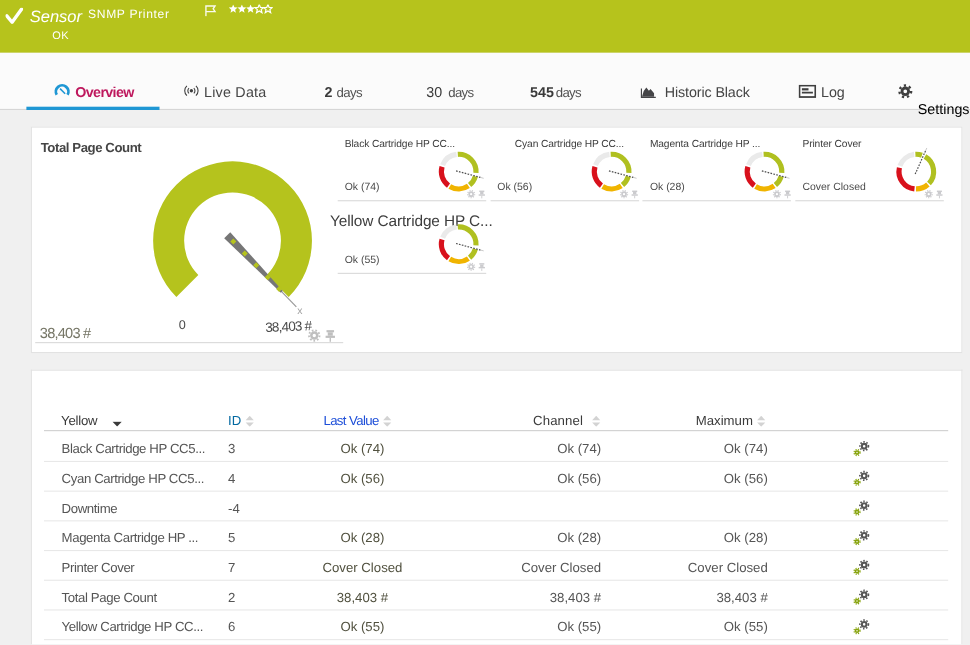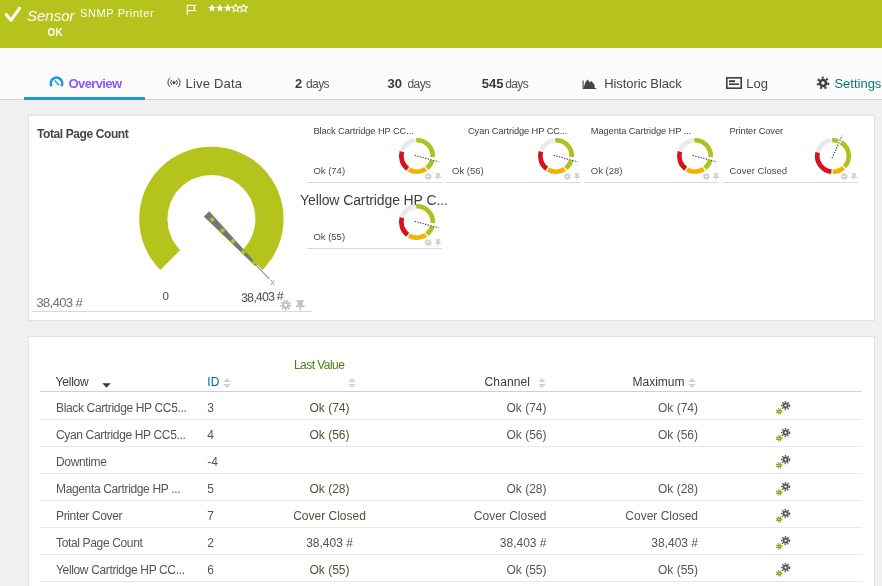--- a/index.html
+++ b/index.html
@@ -16,60 +16,60 @@
 <svg class="abs" style="left:185.5px;top:4px" width="11" height="11" viewBox="0 0 11 11">
     <path d="M1.2 10.8 L1.2 1.4 L9.5 1.4 L7.8 4 L9.5 6.6 L1.2 6.6" fill="none" stroke="#fff" stroke-width="1.25" opacity="0.92"></path>
   </svg>
 <svg class="abs" style="left:208px;top:3.5px" width="40" height="9" viewBox="0 0 40 9">
     <path d="M3.8 0 L4.83 2.57 L7.6 2.76 L5.47 4.54 L6.14 7.22 L3.8 5.75 L1.46 7.22 L2.13 4.54 L0 2.76 L2.77 2.57 Z" transform="translate(0.0,0) scale(1.05)" fill="#fff"></path>
     <path d="M3.8 0 L4.83 2.57 L7.6 2.76 L5.47 4.54 L6.14 7.22 L3.8 5.75 L1.46 7.22 L2.13 4.54 L0 2.76 L2.77 2.57 Z" transform="translate(7.9,0) scale(1.05)" fill="#fff"></path>
     <path d="M3.8 0 L4.83 2.57 L7.6 2.76 L5.47 4.54 L6.14 7.22 L3.8 5.75 L1.46 7.22 L2.13 4.54 L0 2.76 L2.77 2.57 Z" transform="translate(15.8,0) scale(1.05)" fill="#fff"></path>
     <path d="M3.8 0 L4.83 2.57 L7.6 2.76 L5.47 4.54 L6.14 7.22 L3.8 5.75 L1.46 7.22 L2.13 4.54 L0 2.76 L2.77 2.57 Z" transform="translate(23.700000000000003,0) scale(1.05)" fill="none" stroke="#fff" stroke-width="1.05"></path>
     <path d="M3.8 0 L4.83 2.57 L7.6 2.76 L5.47 4.54 L6.14 7.22 L3.8 5.75 L1.46 7.22 L2.13 4.54 L0 2.76 L2.77 2.57 Z" transform="translate(31.6,0) scale(1.05)" fill="none" stroke="#fff" stroke-width="1.05"></path>
   </svg>
-<div class="abs" style="left:47.5px;top:27px;font-size:10px;font-weight:bold;color:#fff;letter-spacing:0.3px">OK</div>
+<div class="abs" style="left:47.5px;top:27px;font-size:10px;font-weight:normal;color:#fff;letter-spacing:0.3px">OK</div>
 <div class="abs" style="left:0;top:48px;width:882px;height:52px;background:#fbfbfb;border-bottom:1px solid #d6d6d6"></div>
 <div class="abs" style="left:24px;top:96.5px;width:121px;height:3.5px;background:#1f97d4"></div>
 <svg class="abs" style="left:48.5px;top:75px" width="15" height="15" viewBox="0 0 15 15">
 <path d="M2.6 11.2 A5.7 5.7 0 1 1 12.4 11.2" fill="none" stroke="#1f97d4" stroke-width="2.5"></path>
 <line x1="5.6" y1="5.6" x2="10.2" y2="10.2" stroke="#1f97d4" stroke-width="1.4"></line>
   </svg>
-<div class="abs" style="left:68.5px;top:76px;font-size:13px;font-weight:bold;color:#8b5cf6;letter-spacing:-0.6px">Overview</div>
+<div class="abs" style="left:68.5px;top:76px;font-size:13px;font-weight:bold;color:#be185d;letter-spacing:-0.6px">Overview</div>
 <svg class="abs" style="left:167px;top:76px" width="14" height="13" viewBox="0 0 14 13">
 <circle cx="7" cy="6.5" r="1.5" fill="#3f3f3f"></circle>
 <path d="M4.8 4.1 A3.3 3.3 0 0 0 4.8 8.9" fill="none" stroke="#3f3f3f" stroke-width="1"></path>
 <path d="M9.2 4.1 A3.3 3.3 0 0 1 9.2 8.9" fill="none" stroke="#3f3f3f" stroke-width="1"></path>
 <path d="M2.9 2.1 A5.9 5.9 0 0 0 2.9 10.9" fill="none" stroke="#3f3f3f" stroke-width="1"></path>
 <path d="M11.1 2.1 A5.9 5.9 0 0 1 11.1 10.9" fill="none" stroke="#3f3f3f" stroke-width="1"></path>
   </svg>
 <div class="abs" style="left:185.5px;top:76px;font-size:13px;color:#454545;letter-spacing:0.2px">Live Data</div>
 <div class="abs" style="left:295px;top:76px;font-size:13px;font-weight:bold;color:#3a3a3a">2</div>
 <div class="abs" style="left:306px;top:76.5px;font-size:12px;color:#515151;letter-spacing:-0.6px">days</div>
-<div class="abs" style="left:387.5px;top:76px;font-size:13px;font-weight:bold;color:#3a3a3a">30</div>
+<div class="abs" style="left:387.5px;top:76px;font-size:13px;font-weight:normal;color:#3a3a3a">30</div>
 <div class="abs" style="left:407.5px;top:76.5px;font-size:12px;color:#515151;letter-spacing:-0.6px">days</div>
 <div class="abs" style="left:481.8px;top:76px;font-size:13px;font-weight:bold;color:#3a3a3a">545</div>
 <div class="abs" style="left:505.2px;top:76.5px;font-size:12px;color:#515151;letter-spacing:-0.6px">days</div>
 <svg class="abs" style="left:582px;top:76px" width="15" height="13" viewBox="0 0 15 13">
 <polygon points="1.6,12 3.2,6.8 5.6,3.6 7.9,6.6 9.4,5.0 12.6,8.8 12.6,12" fill="#454548"></polygon>
 <path d="M1.1 4.5 L1.1 12.5 L14.2 12.5" fill="none" stroke="#454548" stroke-width="1.1"></path>
   </svg>
 <div class="abs" style="left:604.3px;top:76px;font-size:13px;color:#454545;letter-spacing:-0.1px">Historic Black</div>
 <svg class="abs" style="left:726px;top:77px" width="16" height="12" viewBox="0 0 16 12">
 <rect x="0.8" y="0.8" width="14.4" height="10.4" fill="none" stroke="#3f3f3f" stroke-width="1.6"></rect>
 <rect x="3" y="3.2" width="6" height="2" fill="#3f3f3f"></rect>
 <rect x="3" y="6.4" width="10" height="1.6" fill="#3f3f3f"></rect>
   </svg>
 <div class="abs" style="left:746.3px;top:76px;font-size:13px;color:#454545">Log</div>
 <svg class="abs" style="left:816px;top:76px" width="14" height="14" viewBox="0 0 14 14">
 <g stroke="#3f3f3f" fill="none">
 <circle cx="7" cy="7" r="3" stroke-width="2.6"></circle>
 <circle cx="7" cy="7" r="5.3" stroke-width="2.2" stroke-dasharray="2 2.6"></circle>
 </g>
   </svg>
-<div class="abs" style="left:834.4px;top:76px;font-size:13px;color:#0f766e">Settings</div>
+<div class="abs" style="left:834.4px;top:92px;font-size:13px;color:#000000">Settings</div>
 <div class="panel" style="left:28px;top:115px;width:847px;height:206px"></div>
 <div class="abs" style="left:37px;top:127px;font-size:12px;font-weight:bold;color:#454545;letter-spacing:-0.4px">Total Page Count</div>
 <svg class="abs" style="left:128px;top:136px" width="180" height="170">
     <path d="M32.35 133.95 A72.2 72.2 0 1 1 134.45 133.95 L114.51 114.01 A44.0 44.0 0 1 0 52.29 114.01 Z" fill="#b5c31d"></path>
     <polygon points="81.3,75.2 129.1,128.5 127.3,130.1 75.8,80.5" fill="#767676"></polygon>
     <polygon points="81.4,83.6 84.1,80.9 86.8,83.6 84.1,86.3" fill="#b5c31d"></polygon>
     <polygon points="91.8,94.4 94.5,91.7 97.2,94.4 94.5,97.1" fill="#b5c31d"></polygon>
     <polygon points="102.2,105.2 104.9,102.5 107.6,105.2 104.9,107.9" fill="#b5c31d"></polygon>
     <polygon points="112.7,116.0 115.4,113.3 118.1,116.0 115.4,118.7" fill="#b5c31d"></polygon>
     <polygon points="123.1,126.8 125.8,124.1 128.5,126.8 125.8,129.5" fill="#b5c31d"></polygon>
@@ -233,21 +233,21 @@
 <rect x="18.9" y="8.6" width="1.2" height="3.4"></rect>
 </g>
     </svg>
   </div>
 <div class="panel" style="left:28px;top:336px;width:847px;height:250px;border-bottom:none"></div>
 <div class="abs" style="left:55.5px;top:375.2px;font-size:12px;color:#3a3a3a;letter-spacing:-0.2px">Yellow</div>
 <svg class="abs" style="left:101.8px;top:383px" width="9" height="5">
     <path d="M0.3 0.3 L8.7 0.3 L4.5 4.8 Z" fill="#3a3a3a"></path>
   </svg>
 <div class="abs" style="left:207.3px;top:375.2px;font-size:12px;color:#0369a1">ID</div>
-<div class="abs" style="left:294px;top:358px;font-size:12px;color:#4d7c0f;letter-spacing:-0.55px">Last Value</div>
+<div class="abs" style="left:294px;top:375px;font-size:12px;color:#1d4ed8;letter-spacing:-0.55px">Last Value</div>
 <div class="abs" style="left:484.6px;top:375.2px;font-size:12px;color:#3a3a3a;letter-spacing:0.1px">Channel</div>
 <div class="abs" style="left:632.5px;top:375.2px;font-size:12px;color:#3a3a3a">Maximum</div>
 <div class="abs" style="left:222.7px;top:377.5px">
     <svg width="8" height="10" style="position:absolute;left:0;top:0">
       <path d="M4 0 L7.7 4 L0.3 4 Z" fill="#d3d3d3"></path>
       <path d="M4 10 L7.7 6 L0.3 6 Z" fill="#d3d3d3"></path>
     </svg>
   </div>
 <div class="abs" style="left:348.4px;top:377.5px">
     <svg width="8" height="10" style="position:absolute;left:0;top:0">

